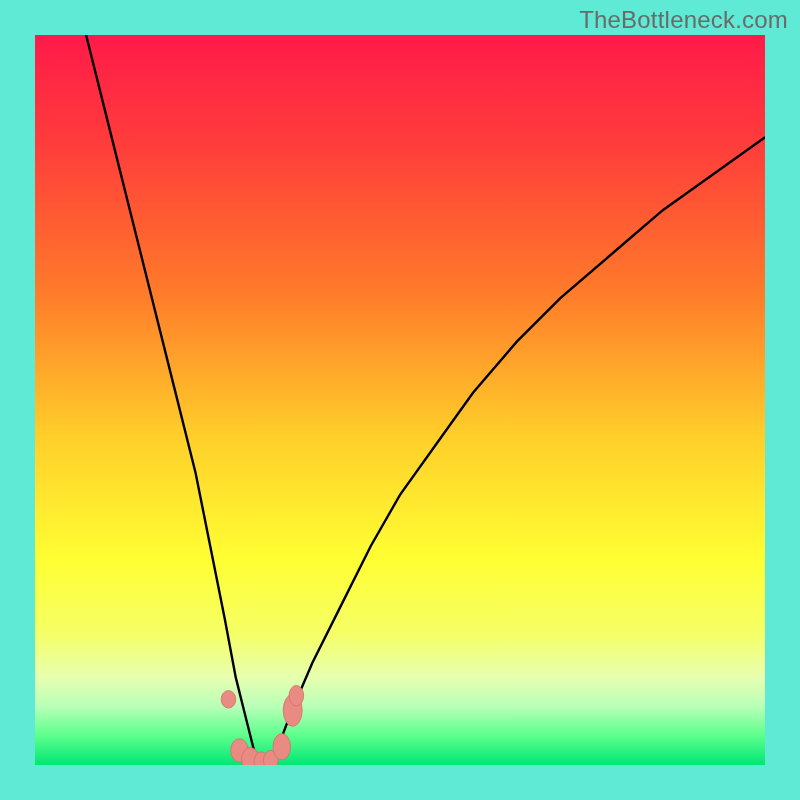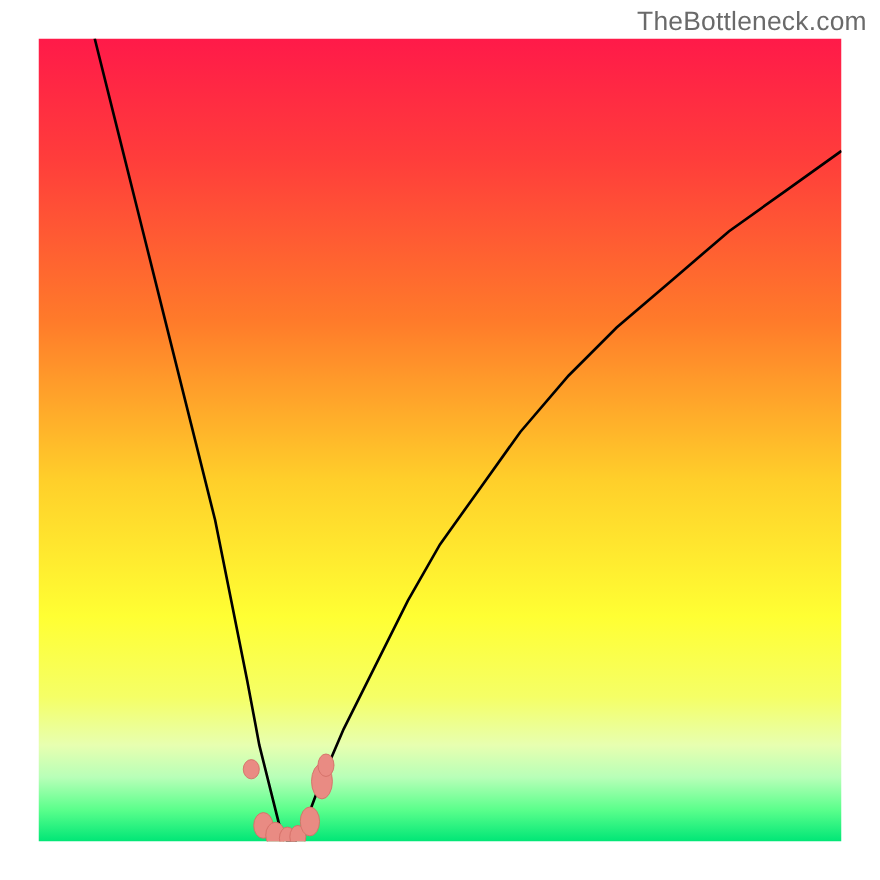--- a/index.html
+++ b/index.html
@@ -10,21 +10,21 @@
     overflow: hidden;
     background: #000;
     font-family: Arial, Helvetica, sans-serif;
   }
   .frame {
     position: absolute;
     left: 0;
     top: 0;
     width: 800px;
     height: 800px;
-    background: #ffffff;
+    background: #5eead4;
   }
   .plot-area {
     position: absolute;
     left: 35px;
     top: 35px;
     width: 730px;
     height: 730px;
     
   }
   .gradient {

